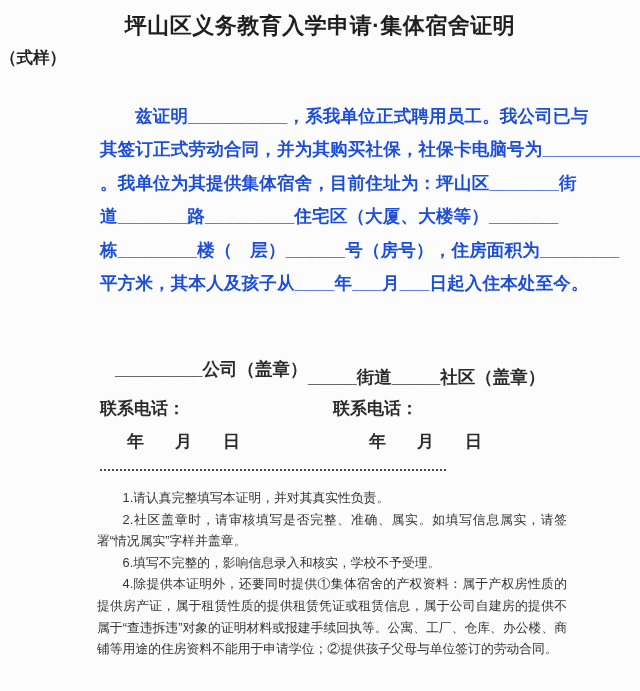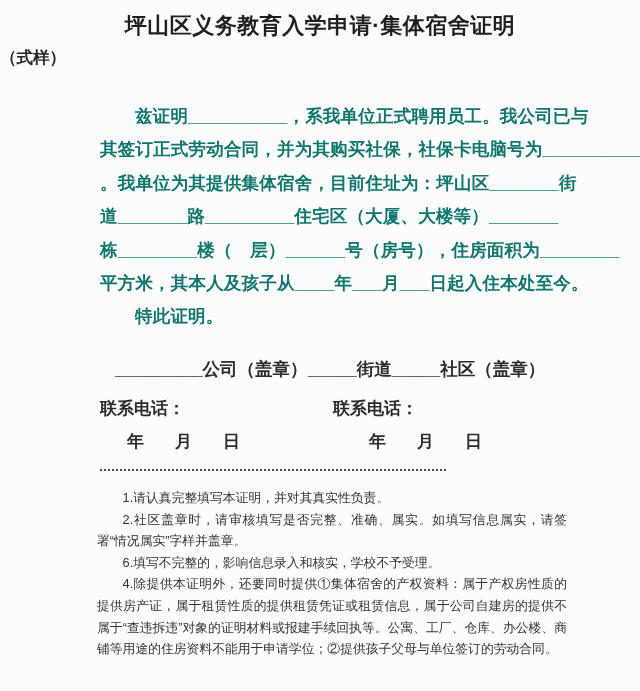--- a/index.html
+++ b/index.html
@@ -37,41 +37,41 @@
     font-weight: 600;
     color: #242424;
   }
   .doc-body {
     position: absolute;
     top: 100px;
     left: 100px;
     width: 472px;
     font-size: 17.5px;
     font-weight: 600;
-    color: #0f766e;
+    color: #1d4ed8;
   }
   .body-line {
     line-height: 33.4px;
     white-space: nowrap;
     letter-spacing: 0.2px;
   }
   .body-line.indent {
     text-indent: 2em;
   }
   .sig-row {
     position: absolute;
     top: 357px;
     left: 0;
     width: 100%;
     font-size: 17.5px;
     font-weight: 600;
     color: #2b2b2b;
   }
   .sig-left  { position: absolute; left: 115px; top: 0; white-space: nowrap; }
-  .sig-right { position: absolute; left: 308px; top: 0; white-space: nowrap; }
+  .sig-right { position: absolute; left: 308px; top: 8px; white-space: nowrap; }
   .phone-row {
     position: absolute;
     top: 397px;
     left: 0;
     width: 100%;
     font-size: 17px;
     font-weight: 700;
     color: #2b2b2b;
   }
   .phone-left  { position: absolute; left: 100px; top: 0; white-space: nowrap; }
@@ -120,21 +120,20 @@
 
   <div class="doc-subtitle">（式样）</div>
 
   <div class="doc-body">
     <div class="body-line indent">兹证明__________，系我单位正式聘用员工。我公司已与</div>
     <div class="body-line">其签订正式劳动合同，并为其购买社保，社保卡电脑号为__________</div>
     <div class="body-line">。我单位为其提供集体宿舍，目前住址为：坪山区_______街</div>
     <div class="body-line">道_______路_________住宅区（大厦、大楼等）_______</div>
     <div class="body-line">栋________楼（　层）______号（房号），住房面积为________</div>
     <div class="body-line">平方米，其本人及孩子从____年___月___日起入住本处至今。</div>
-    <div class="body-line indent">特此证明。</div>
   </div>
 
   <div class="sig-row">
     <span class="sig-left">_________公司（盖章）</span>
     <span class="sig-right">_____街道_____社区（盖章）</span>
   </div>
 
   <div class="phone-row">
     <span class="phone-left">联系电话：</span>
     <span class="phone-right">联系电话：</span>

